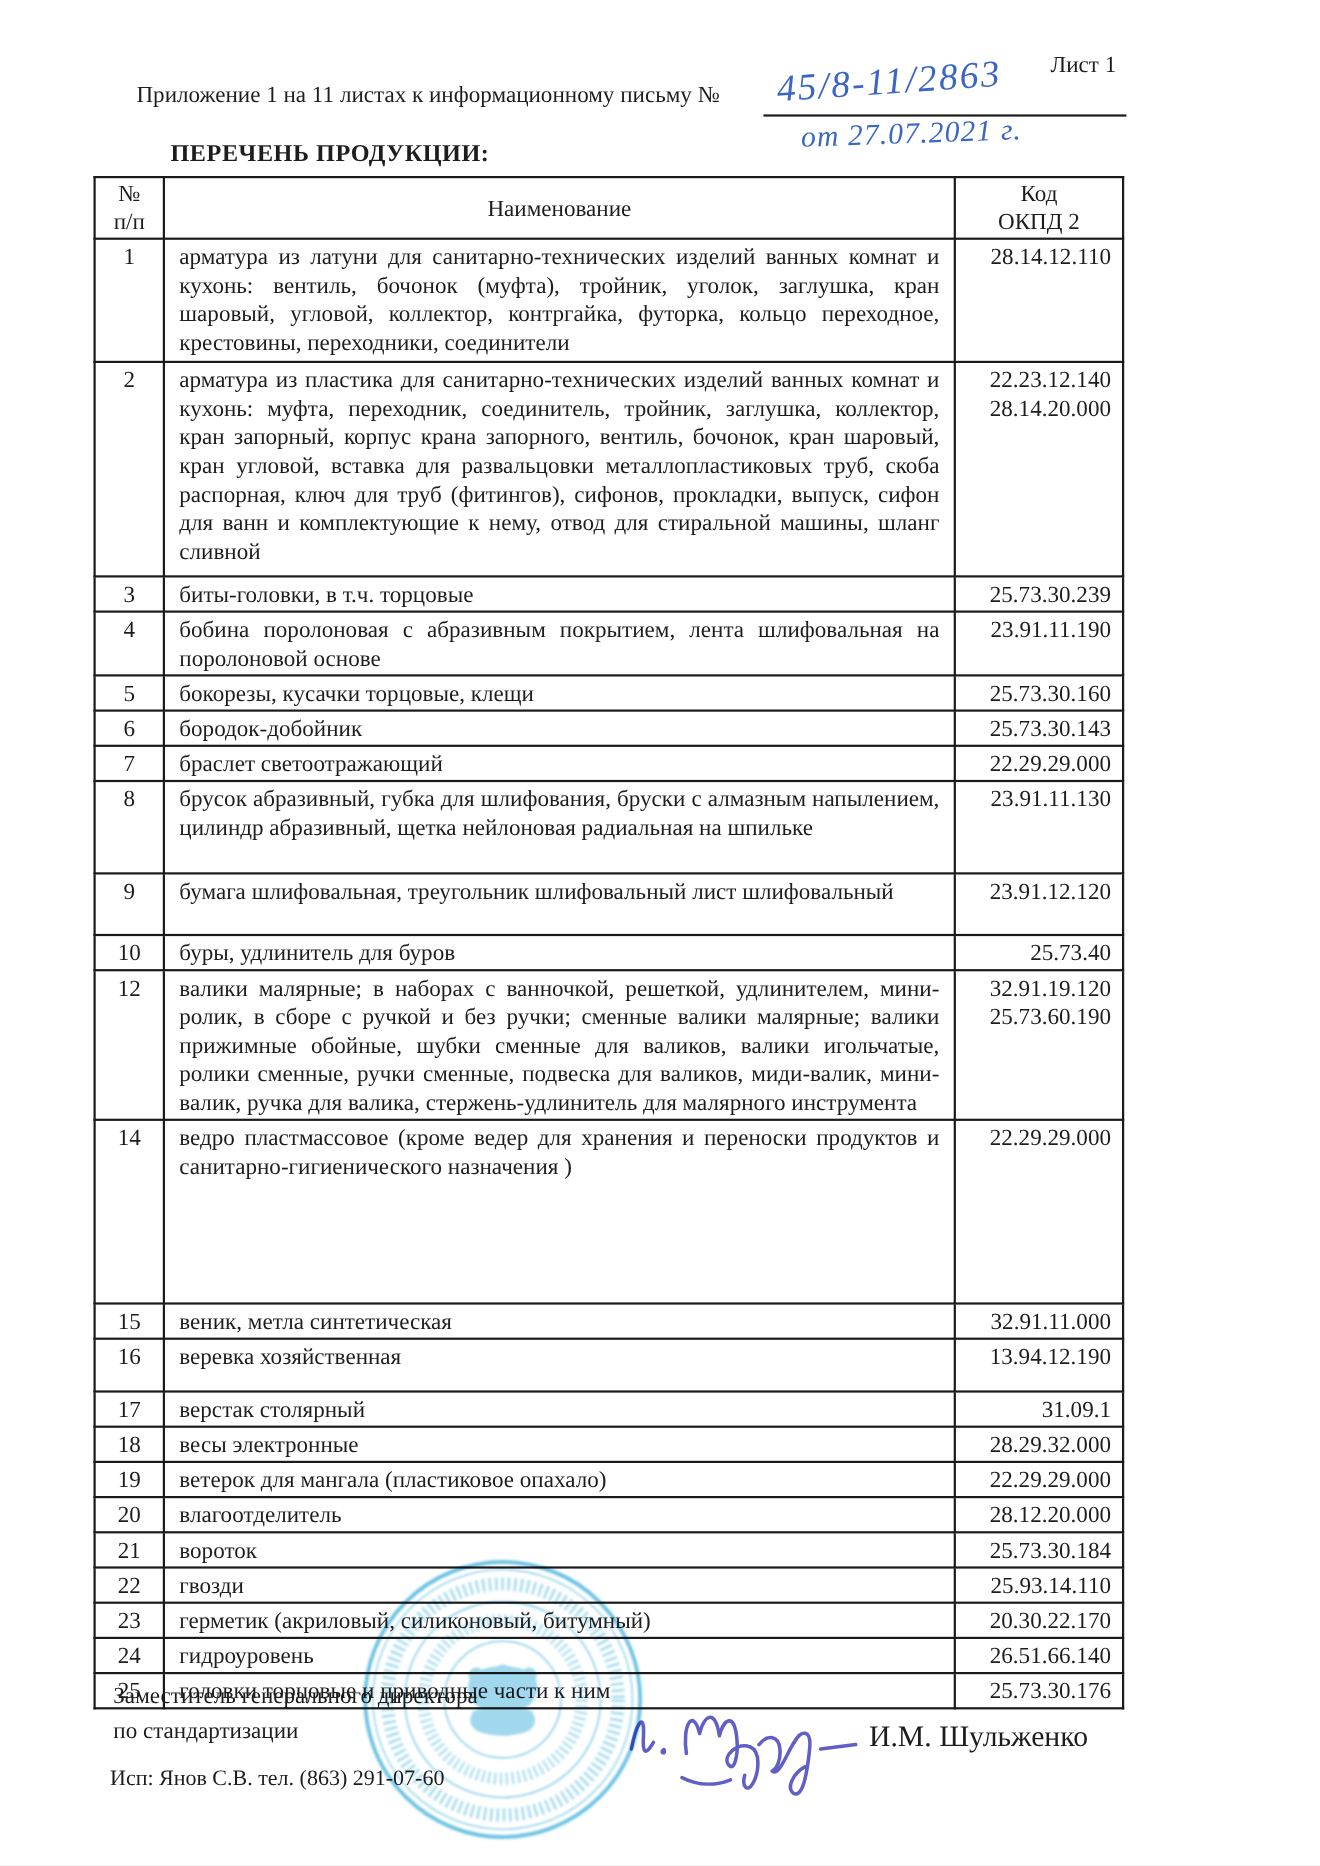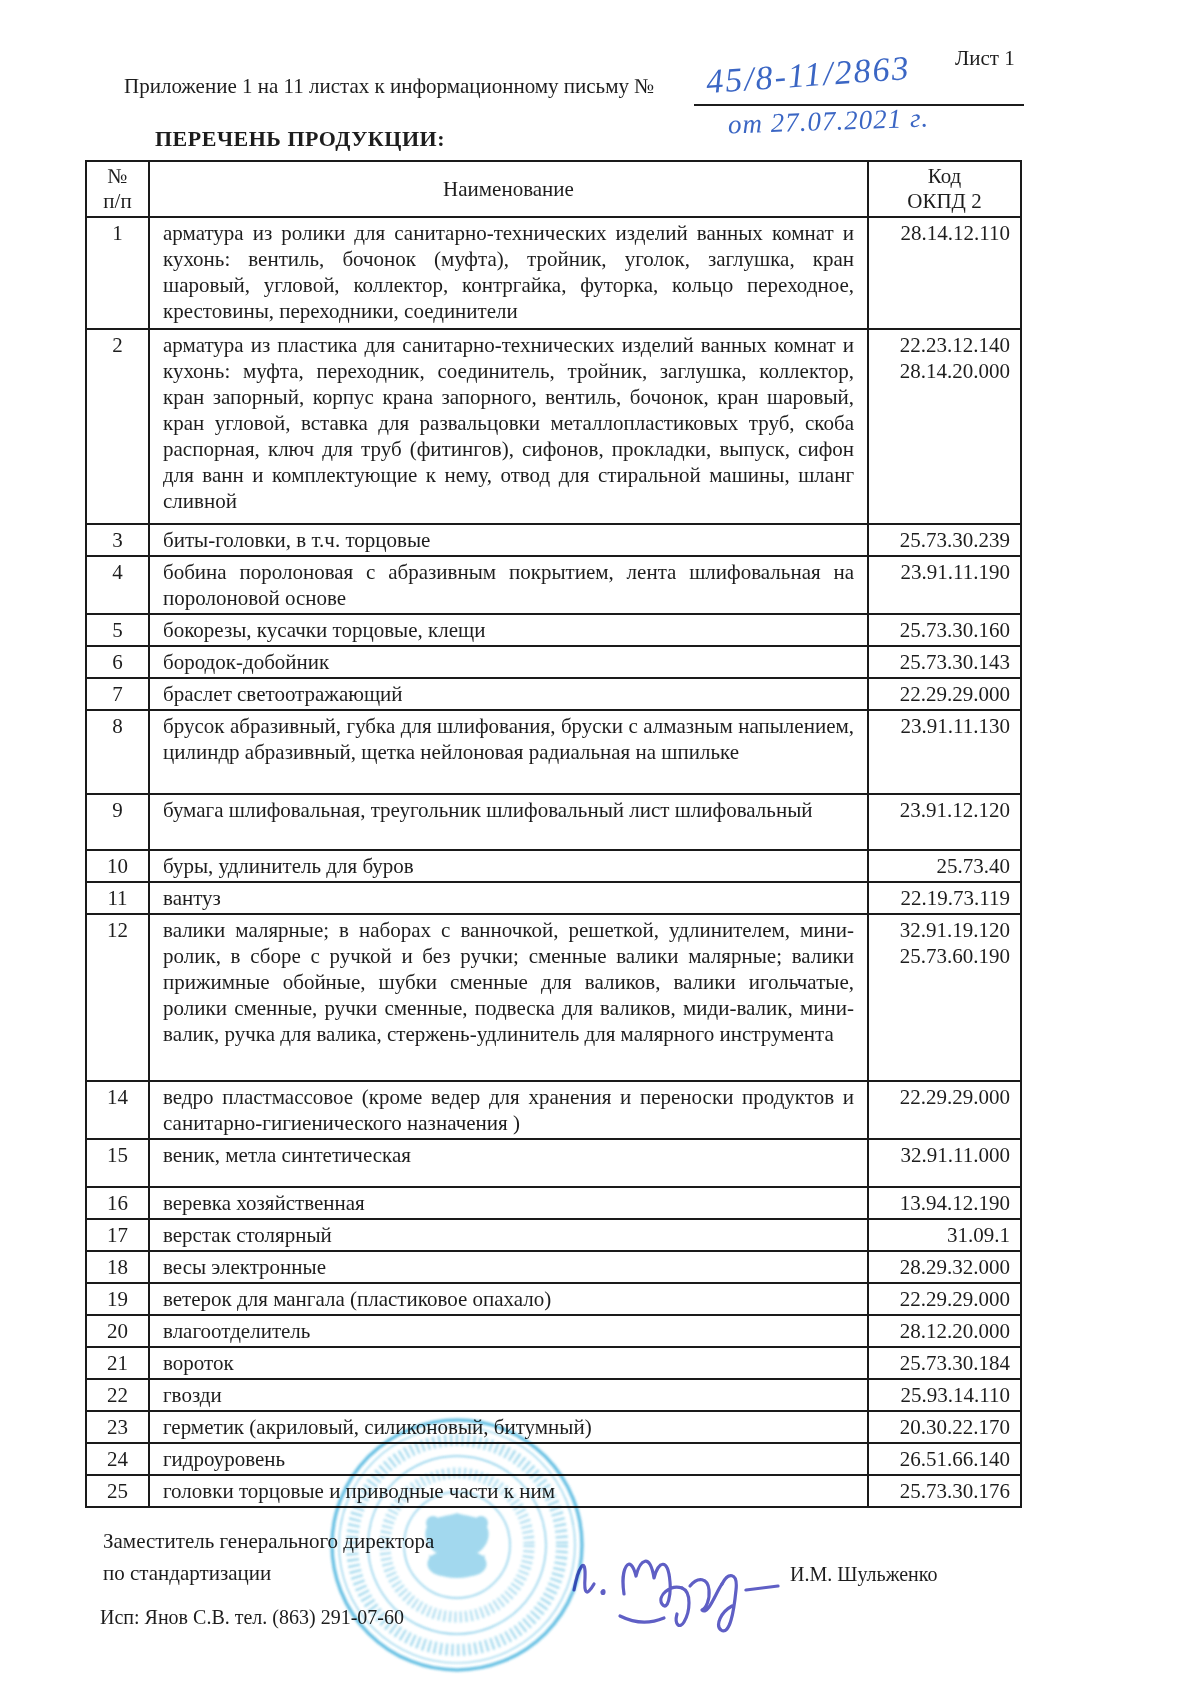--- a/index.html
+++ b/index.html
@@ -47,21 +47,21 @@
   #rows-body tr:nth-child(2)  td{height:195px;}
   #rows-body tr:nth-child(4)  td{height:58px;}
   #rows-body tr:nth-child(8)  td{height:84px;}
   #rows-body tr:nth-child(9)  td{height:56px;}
   #rows-body tr:nth-child(12) td{height:167px;}
   #rows-body tr:nth-child(14) td{height:48px;}
   
   .sign-block-line{position:absolute;left:103px;font-size:21px;}
   .pos-line1{top:1529px;}
   .pos-line2{top:1561px;}
-  .signer-name{position:absolute;top:1563px;left:790px;font-size:20px;}
+  .signer-name{position:absolute;top:1563px;left:790px;font-size:27px;}
   .executor-line{position:absolute;top:1606px;left:100px;font-size:20px;}
   
   .stamp{position:absolute;top:1405px;left:317px;width:280px;height:280px;
     mix-blend-mode:multiply;opacity:.8;pointer-events:none;}
   .signature{position:absolute;top:1528px;left:558px;width:250px;height:120px;
     mix-blend-mode:multiply;pointer-events:none;}
 </style>
 </head>
 <body>
 
@@ -89,21 +89,21 @@
         <th>Наименование</th>
         <th>
           <div>Код</div>
           <div>ОКПД 2</div>
         </th>
       </tr>
     </thead>
     <tbody id="rows-body">
         <tr>
           <td class="col-num">1</td>
-          <td class="col-name">арматура из ролики для санитарно-технических изделий ванных комнат и кухонь: вентиль, бочонок (муфта), тройник, уголок, заглушка, кран шаровый, угловой, коллектор, контргайка, футорка, кольцо переходное, крестовины, переходники, соединители</td>
+          <td class="col-name">арматура из латуни для санитарно-технических изделий ванных комнат и кухонь: вентиль, бочонок (муфта), тройник, уголок, заглушка, кран шаровый, угловой, коллектор, контргайка, футорка, кольцо переходное, крестовины, переходники, соединители</td>
           <td class="col-code">
             <div>28.14.12.110</div>
           </td>
         </tr>
         <tr>
           <td class="col-num">2</td>
           <td class="col-name">арматура из пластика для санитарно-технических изделий ванных комнат и кухонь: муфта, переходник, соединитель, тройник, заглушка, коллектор, кран запорный, корпус крана запорного, вентиль, бочонок, кран шаровый, кран угловой, вставка для развальцовки металлопластиковых труб, скоба распорная, ключ для труб (фитингов), сифонов, прокладки, выпуск, сифон для ванн и комплектующие к нему, отвод для стиральной машины, шланг сливной</td>
           <td class="col-code">
             <div>22.23.12.140</div>
             <div>28.14.20.000</div>
@@ -156,27 +156,20 @@
           <td class="col-name">бумага шлифовальная, треугольник шлифовальный лист шлифовальный</td>
           <td class="col-code">
             <div>23.91.12.120</div>
           </td>
         </tr>
         <tr>
           <td class="col-num">10</td>
           <td class="col-name">буры, удлинитель для буров</td>
           <td class="col-code">
             <div>25.73.40</div>
-          </td>
-        </tr>
-        <tr>
-          <td class="col-num">11</td>
-          <td class="col-name">вантуз</td>
-          <td class="col-code">
-            <div>22.19.73.119</div>
           </td>
         </tr>
         <tr>
           <td class="col-num">12</td>
           <td class="col-name">валики малярные; в наборах с ванночкой, решеткой, удлинителем, мини-ролик, в сборе с ручкой и без ручки; сменные валики малярные; валики прижимные обойные, шубки сменные для валиков, валики игольчатые, ролики сменные, ручки сменные, подвеска для валиков, миди-валик, мини-валик, ручка для валика, стержень-удлинитель для малярного инструмента</td>
           <td class="col-code">
             <div>32.91.19.120</div>
             <div>25.73.60.190</div>
           </td>
         </tr>

